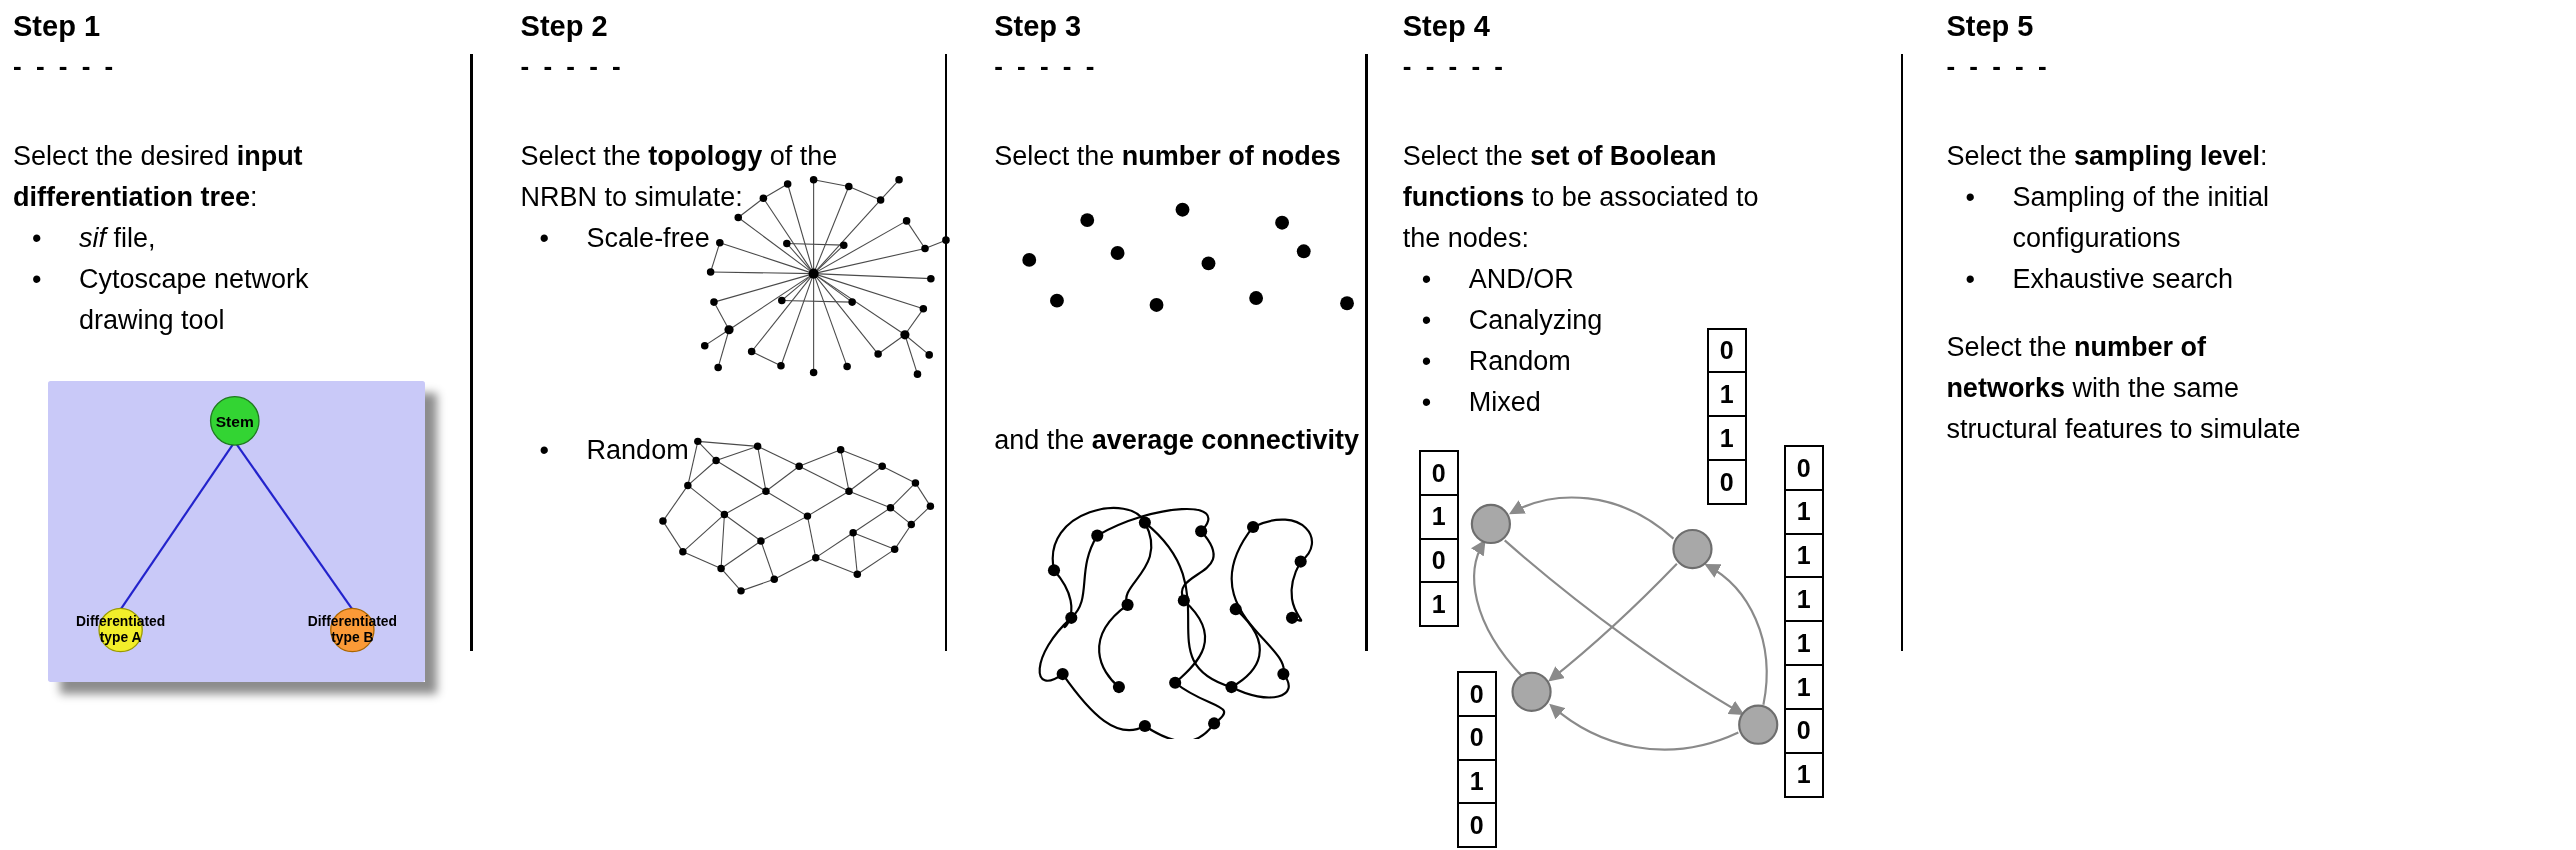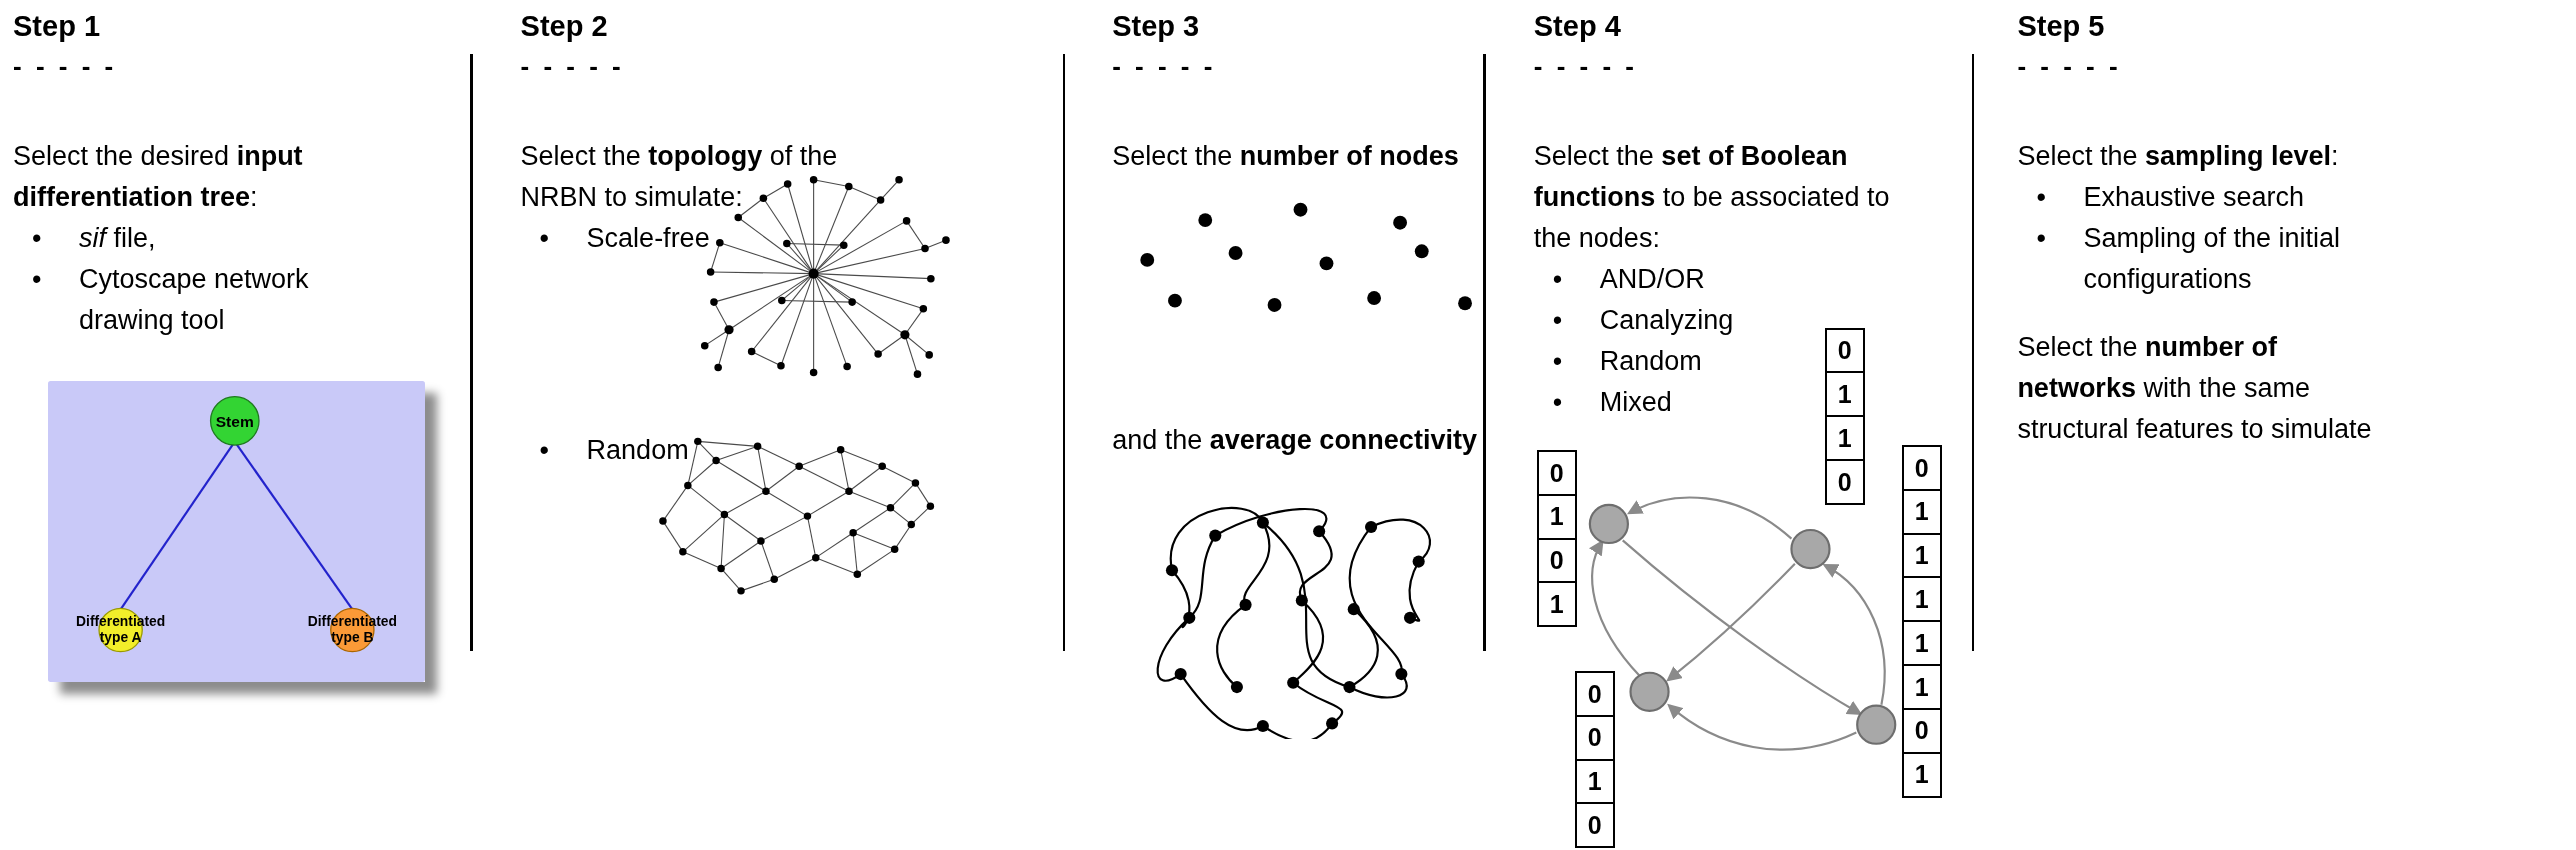--- a/index.html
+++ b/index.html
@@ -4,23 +4,23 @@
 <style>
   * { box-sizing: border-box; }
   html,body { margin:0; padding:0; }
   body {
     width:2576px; height:851px; background:#ffffff; color:#000;
     font-family:"Liberation Sans", sans-serif; overflow:hidden;
   }
   .canvas { display:flex; width:2576px; height:851px; }
   .col { position:relative; padding-top:8.7px; height:100%; }
   #col1 { width:470px; padding-left:13px; }
-  #col2 { width:590px; padding-left:48px; }
+  #col2 { width:472px; padding-left:48px; }
   #col3 { width:418px; padding-left:47px; }
-  #col4 { width:486px; padding-left:48px; }
+  #col4 { width:533px; padding-left:35px; }
   #col5 { width:562px; padding-left:43px; }
   .vdiv { width:2.6px; background:#000; height:597px; margin-top:54px; flex:none; }
 
   .step-title { font-size:29px; font-weight:700; margin:0; line-height:35px; }
   .dashes { font-weight:700; font-size:26px; letter-spacing:3.5px; margin-top:7px; }
 
   .para { font-size:27px; line-height:41px; margin:54px 0 0 0; }
   .para2 { font-size:27px; line-height:41px; }
   .b { font-weight:700; }
   .i { font-style:italic; }
@@ -409,22 +409,22 @@
 
   <div class="vdiv"></div>
 
   <section class="col" id="col5">
     <h2 class="step-title">Step 5</h2>
     <div class="dashes">- - - - -</div>
 
     <p class="para"><span>Select the </span><span class="b">sampling level</span><span>:</span></p>
 
     <ul class="bullets">
+      <li style="max-width:372px;"><span>Sampling of the initial configurations</span></li>
       <li><span>Exhaustive search</span></li>
-      <li style="max-width:372px;"><span>Sampling of the initial configurations</span></li>
     </ul>
 
     <p class="para2 p5-second">
       <span class="line"><span>Select the </span><span class="b">number of</span><span></span></span>
       <span class="line"><span></span><span class="b">networks</span><span> with the same</span></span>
       <span class="line"><span>structural features to simulate</span><span class="b"></span><span></span></span>
     </p>
   </section>
 
 </div>

